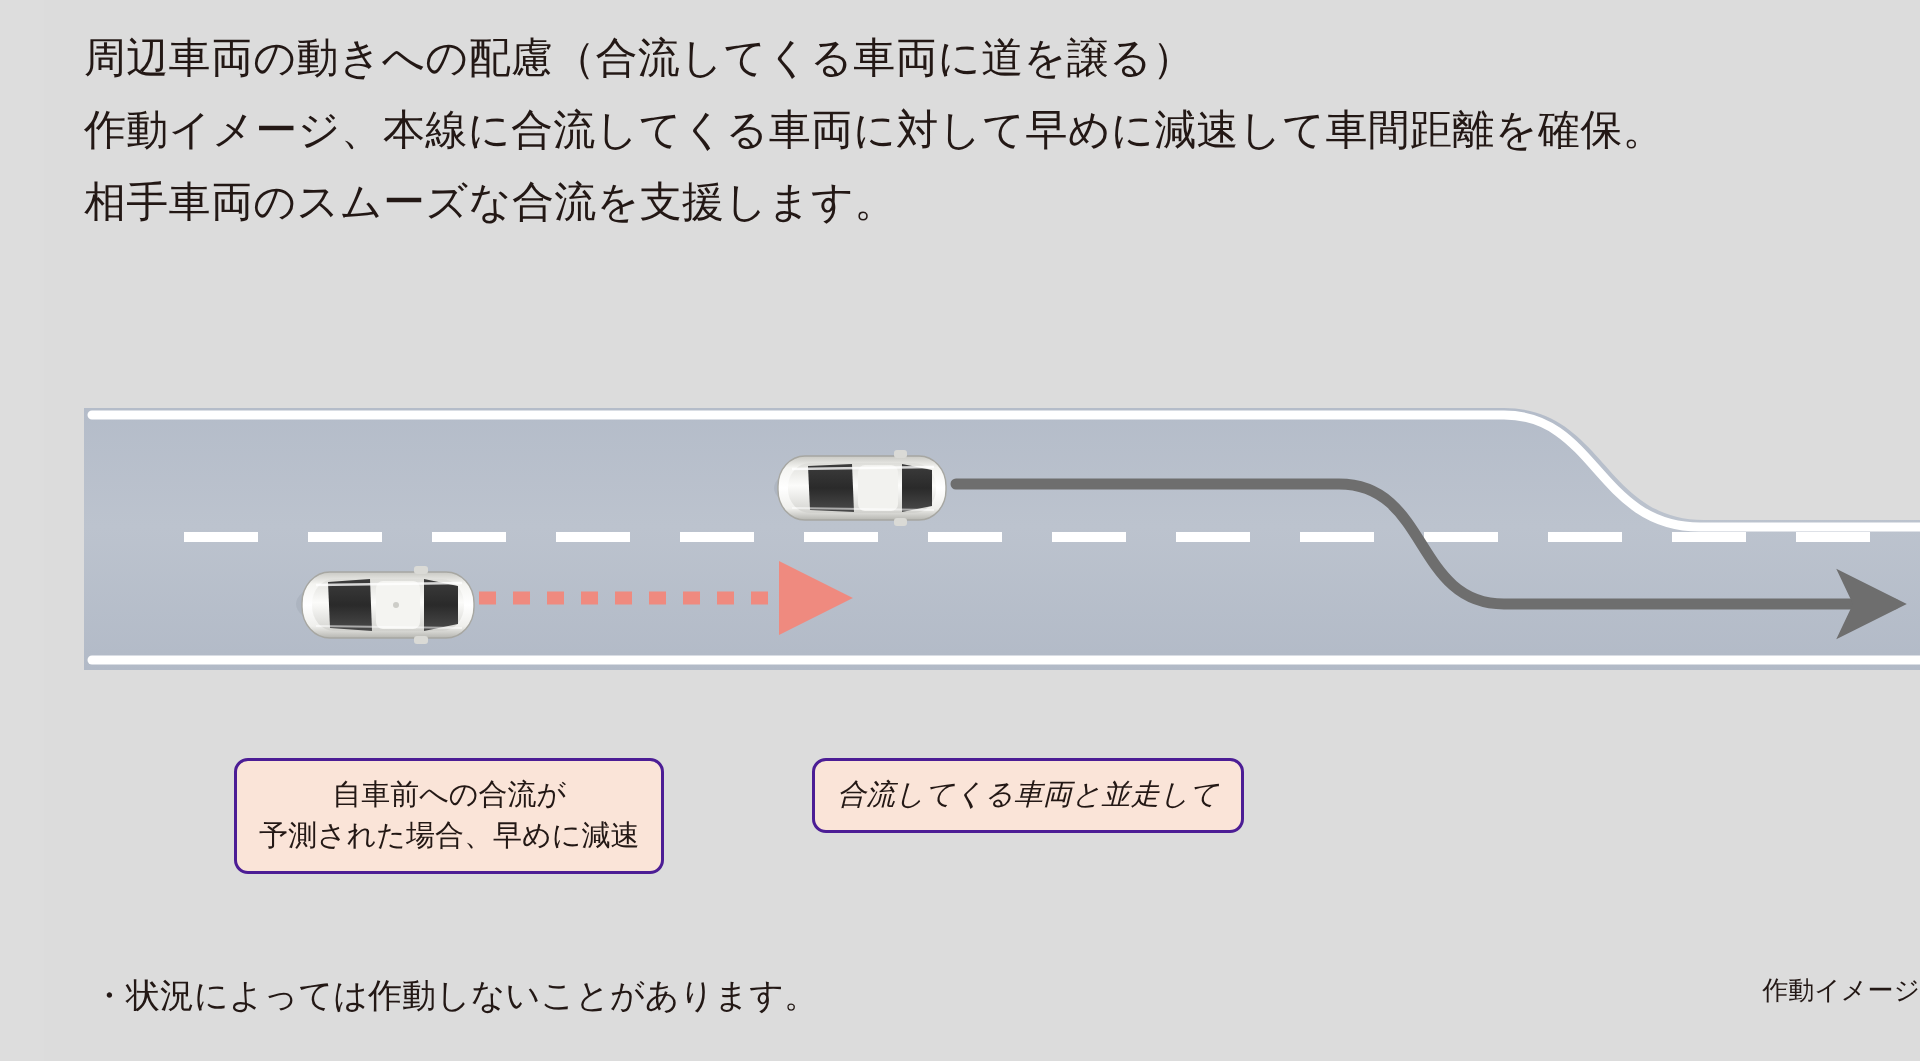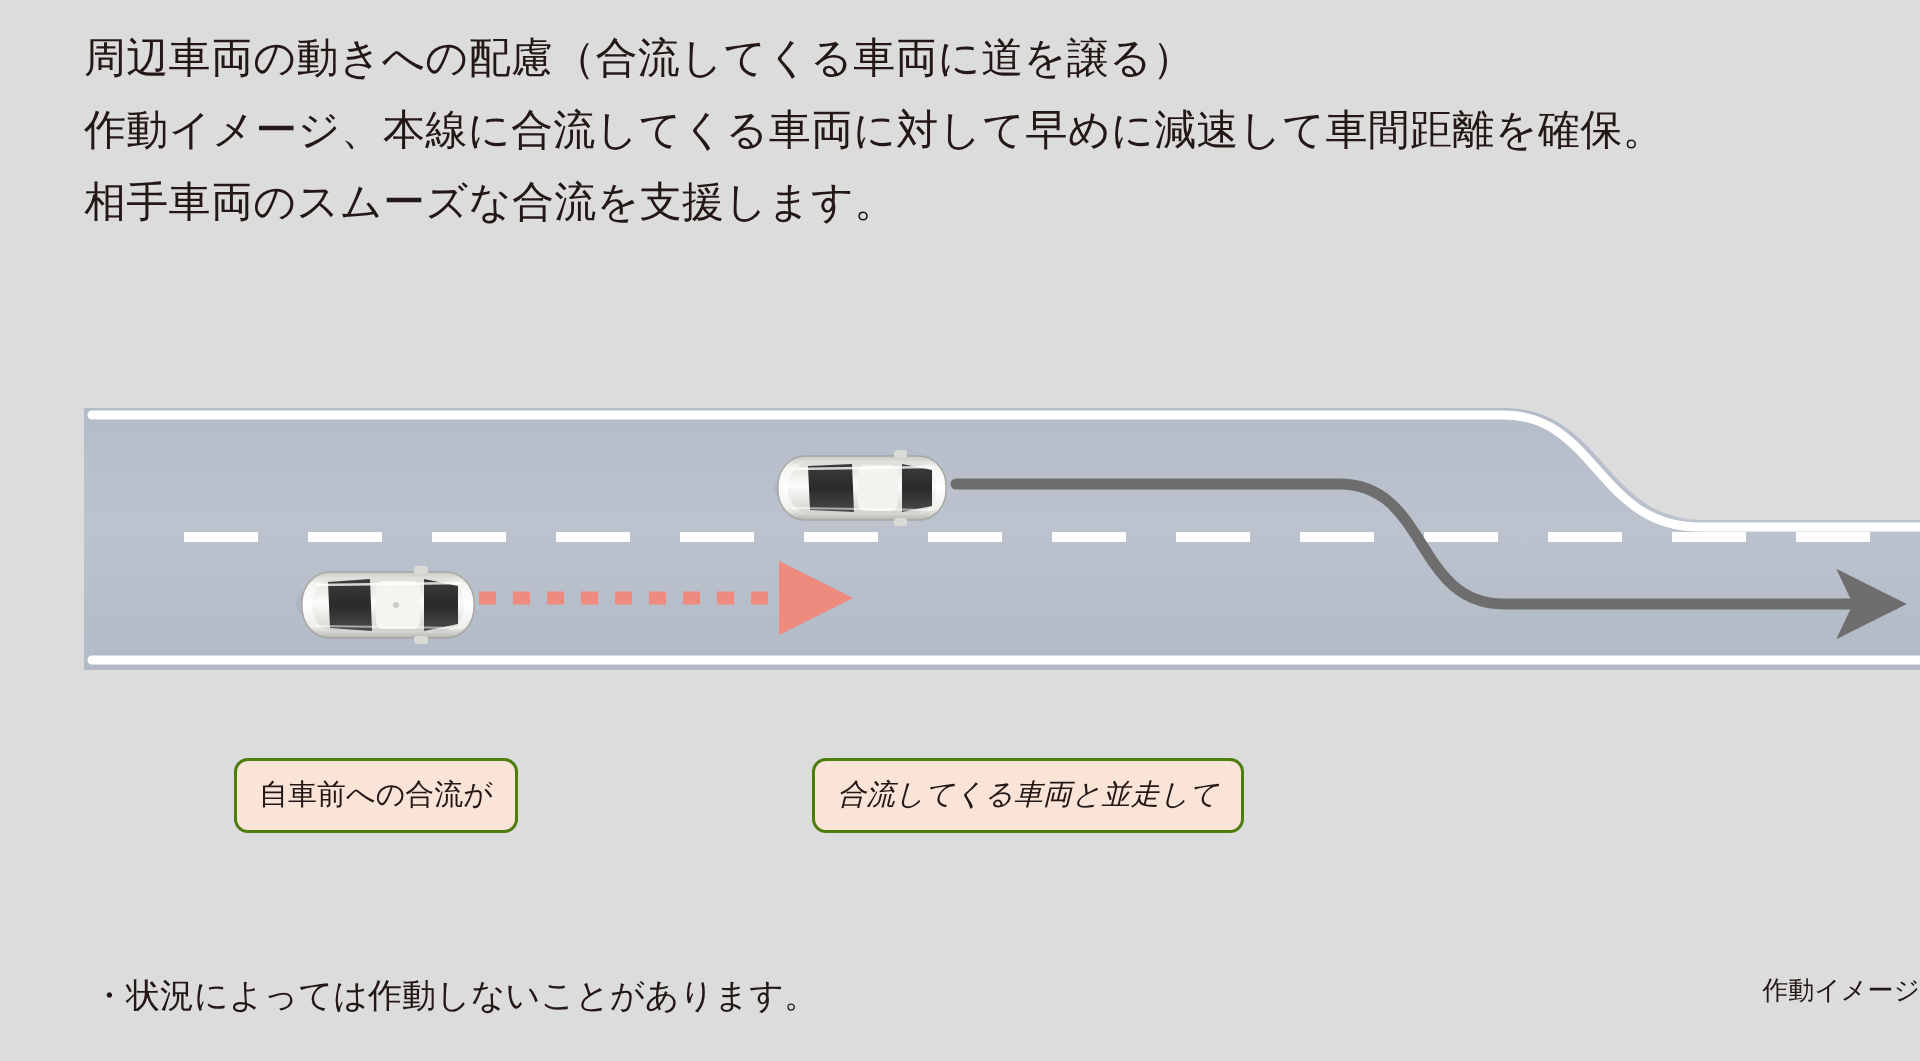--- a/index.html
+++ b/index.html
@@ -49,21 +49,21 @@
     width: 1880px;
     height: 322px;
   }
   #road-svg { display: block; }
 
   
   .callout {
     position: absolute;
     box-sizing: border-box;
     background: #fae4d8;
-    border: 3px solid #4d7c0f;
+    border: 3px solid #4c1d95;
     border-radius: 14px;
     text-align: center;
     color: #231815;
     font-size: 29px;
     line-height: 1.42;
     padding: 13px 22px 15px 22px;
     white-space: nowrap;
   }
   #callout-left {
     left: 190px;
@@ -202,20 +202,21 @@
         <rect x="116" y="12" width="14" height="8" rx="3" fill="#dadad6"></rect>
         <rect x="116" y="82" width="14" height="8" rx="3" fill="#dadad6"></rect>
         <path d="M 18 31 L 164 29" stroke="#ffffff" stroke-width="2.4" opacity="0.8" fill="none"></path>
         <path d="M 18 72 L 164 74" stroke="#ffffff" stroke-width="2" opacity="0.55" fill="none"></path>
       </g>
     </svg>
   </div>
 
   <div class="callout" id="callout-left">
     <span class="callout-line">自車前への合流が</span>
+    <span class="callout-line">予測された場合、早めに減速</span>
   </div>
 
   <div class="callout" id="callout-right">
     <span class="callout-line">合流してくる車両と並走して</span>
   </div>
 
   <div id="footer-note">・状況によっては作動しないことがあります。</div>
   <div id="footer-tag">作動イメージ</div>
 
 </div>

